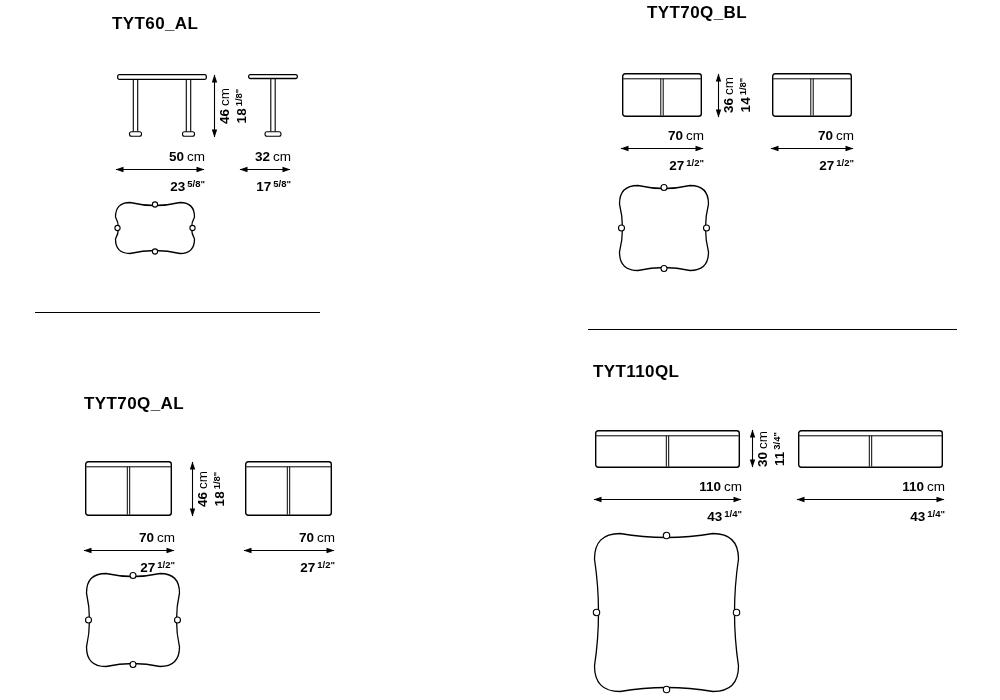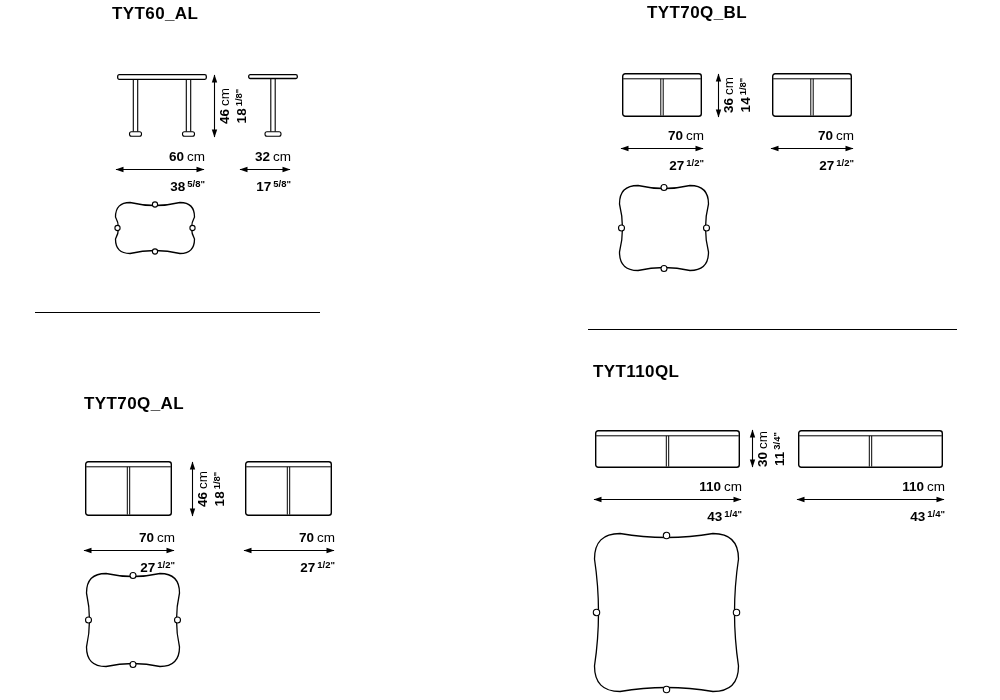--- a/index.html
+++ b/index.html
@@ -20,21 +20,21 @@
   .vlabel{position:absolute;font-size:13.5px;white-space:nowrap;
           transform:translate(-50%,-50%) rotate(-90deg)}
   .divider{position:absolute;border-top:1.5px solid #000}
   svg{overflow:visible}
   svg line,svg rect,svg path.s{stroke:#000}
 </style>
 </head>
 <body>
 
 <div class="product">
-  <div class="title" style="left:112px;top:4px">TYT60_AL</div>
+  <div class="title" style="left:112px;top:14px">TYT60_AL</div>
 
   <svg class="drawing" style="left:117px;top:74px" width="90" height="65" viewBox="0 0 90 65">
     <rect x="0.7" y="0.7" width="88.6" height="4.6" rx="1.5" fill="#fff" stroke="#000" stroke-width="1.3"></rect>
     <line x1="16.3" y1="5.3" x2="16.3" y2="57.8" stroke="#000" stroke-width="1.1"></line>
     <line x1="20.7" y1="5.3" x2="20.7" y2="57.8" stroke="#000" stroke-width="1.1"></line>
     <line x1="69.3" y1="5.3" x2="69.3" y2="57.8" stroke="#000" stroke-width="1.1"></line>
     <line x1="73.7" y1="5.3" x2="73.7" y2="57.8" stroke="#000" stroke-width="1.1"></line>
     <rect x="12.5" y="57.8" width="12" height="4.4" rx="2" fill="#fff" stroke="#000" stroke-width="1.1"></rect>
     <rect x="65.5" y="57.8" width="12" height="4.4" rx="2" fill="#fff" stroke="#000" stroke-width="1.1"></rect>
   </svg>
@@ -45,27 +45,27 @@
     <path d="M4.5,63.5 L1.8,55.5 L7.2,55.5 Z"></path>
   </svg>
   <div class="vlabel" style="left:224px;top:106px">
     <span class="b">46</span><span class="u">cm</span>
   </div>
   <div class="vlabel" style="left:241px;top:106px">
     <span class="b">18</span><span class="frac">1/8"</span>
   </div>
 
   <div class="hdim" style="left:115px;top:149px;width:90px">
-    <div class="lab top"><span class="b">60</span><span class="u">cm</span></div>
+    <div class="lab top"><span class="b">50</span><span class="u">cm</span></div>
     <svg width="90" height="9" viewBox="0 0 90 9">
       <line x1="1" y1="4.5" x2="89" y2="4.5" stroke="#000" stroke-width="1.1"></line>
       <path d="M0.5,4.5 L8.5,1.8 L8.5,7.2 Z"></path>
       <path d="M89.5,4.5 L81.5,1.8 L81.5,7.2 Z"></path>
     </svg>
-    <div class="lab bot"><span class="b">38</span><span class="frac">5/8"</span></div>
+    <div class="lab bot"><span class="b">23</span><span class="frac">5/8"</span></div>
   </div>
 
   <svg class="drawing" style="left:248px;top:74px" width="50" height="65" viewBox="0 0 50 65">
     <rect x="0.7" y="0.7" width="48.6" height="3.8" rx="1.5" fill="#fff" stroke="#000" stroke-width="1.3"></rect>
     <line x1="22.8" y1="4.5" x2="22.8" y2="57.8" stroke="#000" stroke-width="1.1"></line>
     <line x1="27.2" y1="4.5" x2="27.2" y2="57.8" stroke="#000" stroke-width="1.1"></line>
     <rect x="17" y="57.8" width="16" height="4.4" rx="2" fill="#fff" stroke="#000" stroke-width="1.1"></rect>
   </svg>
 
   <div class="hdim" style="left:239px;top:149px;width:52px">

